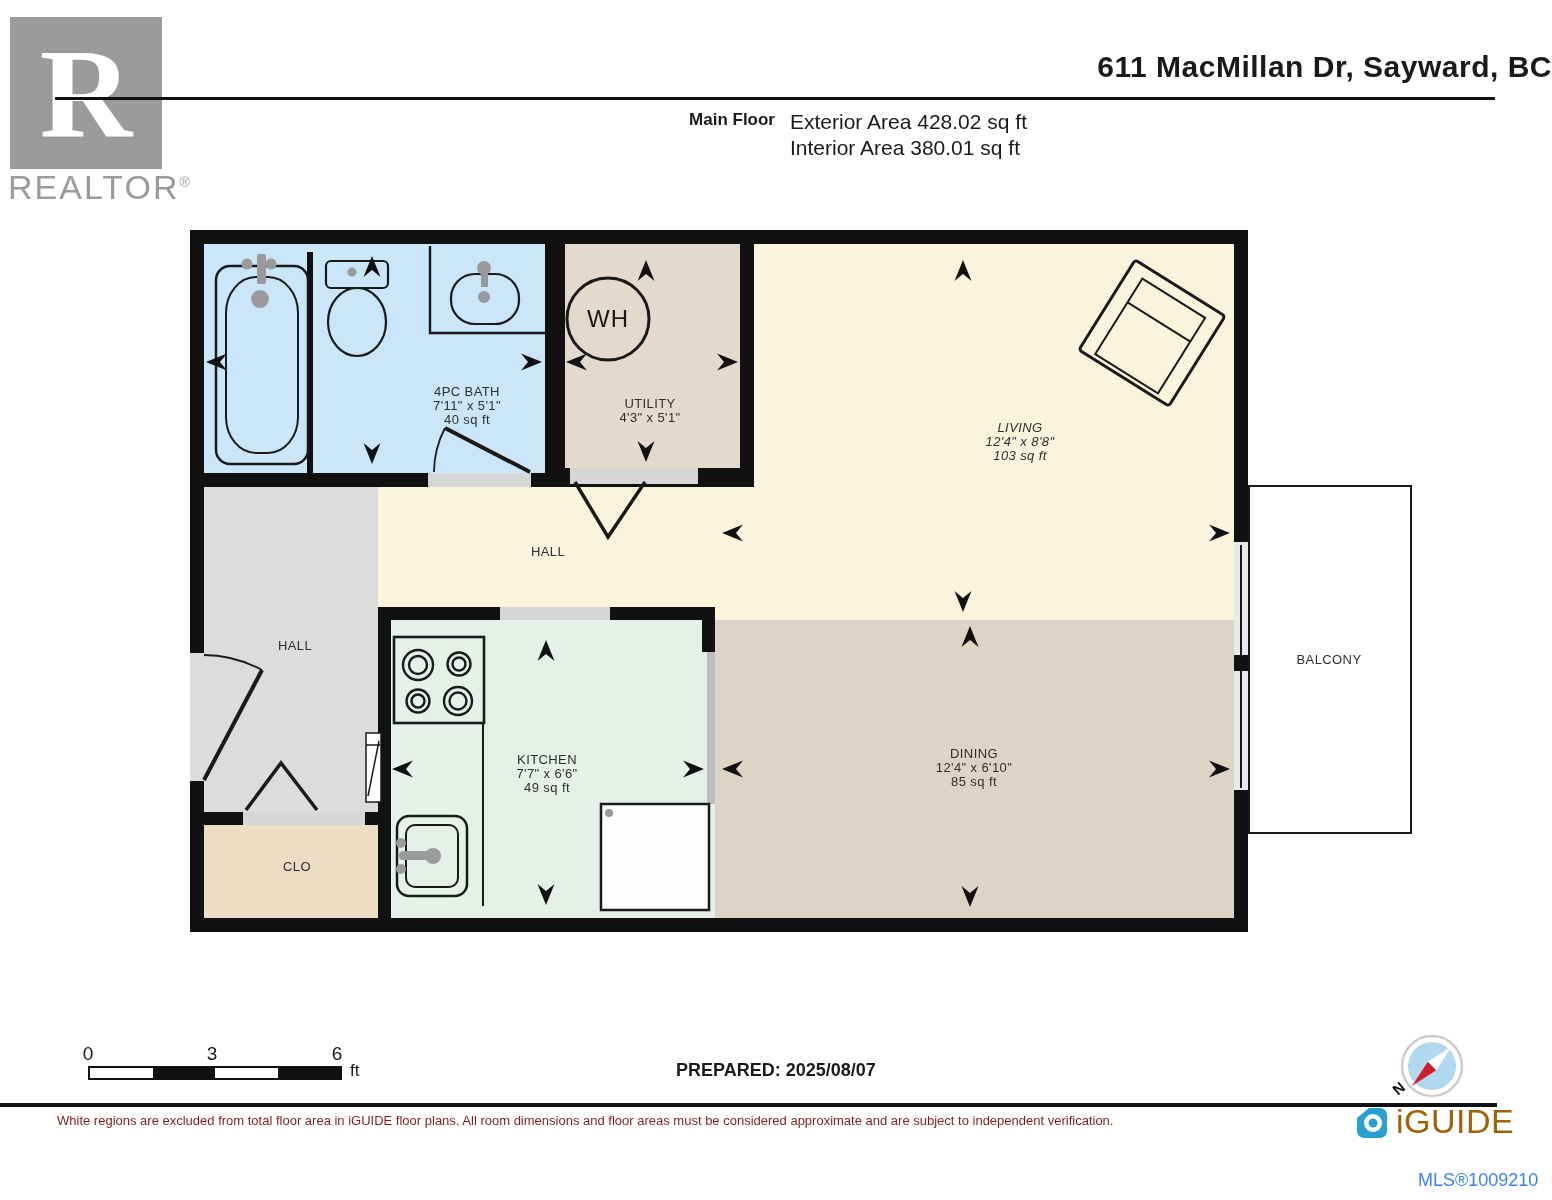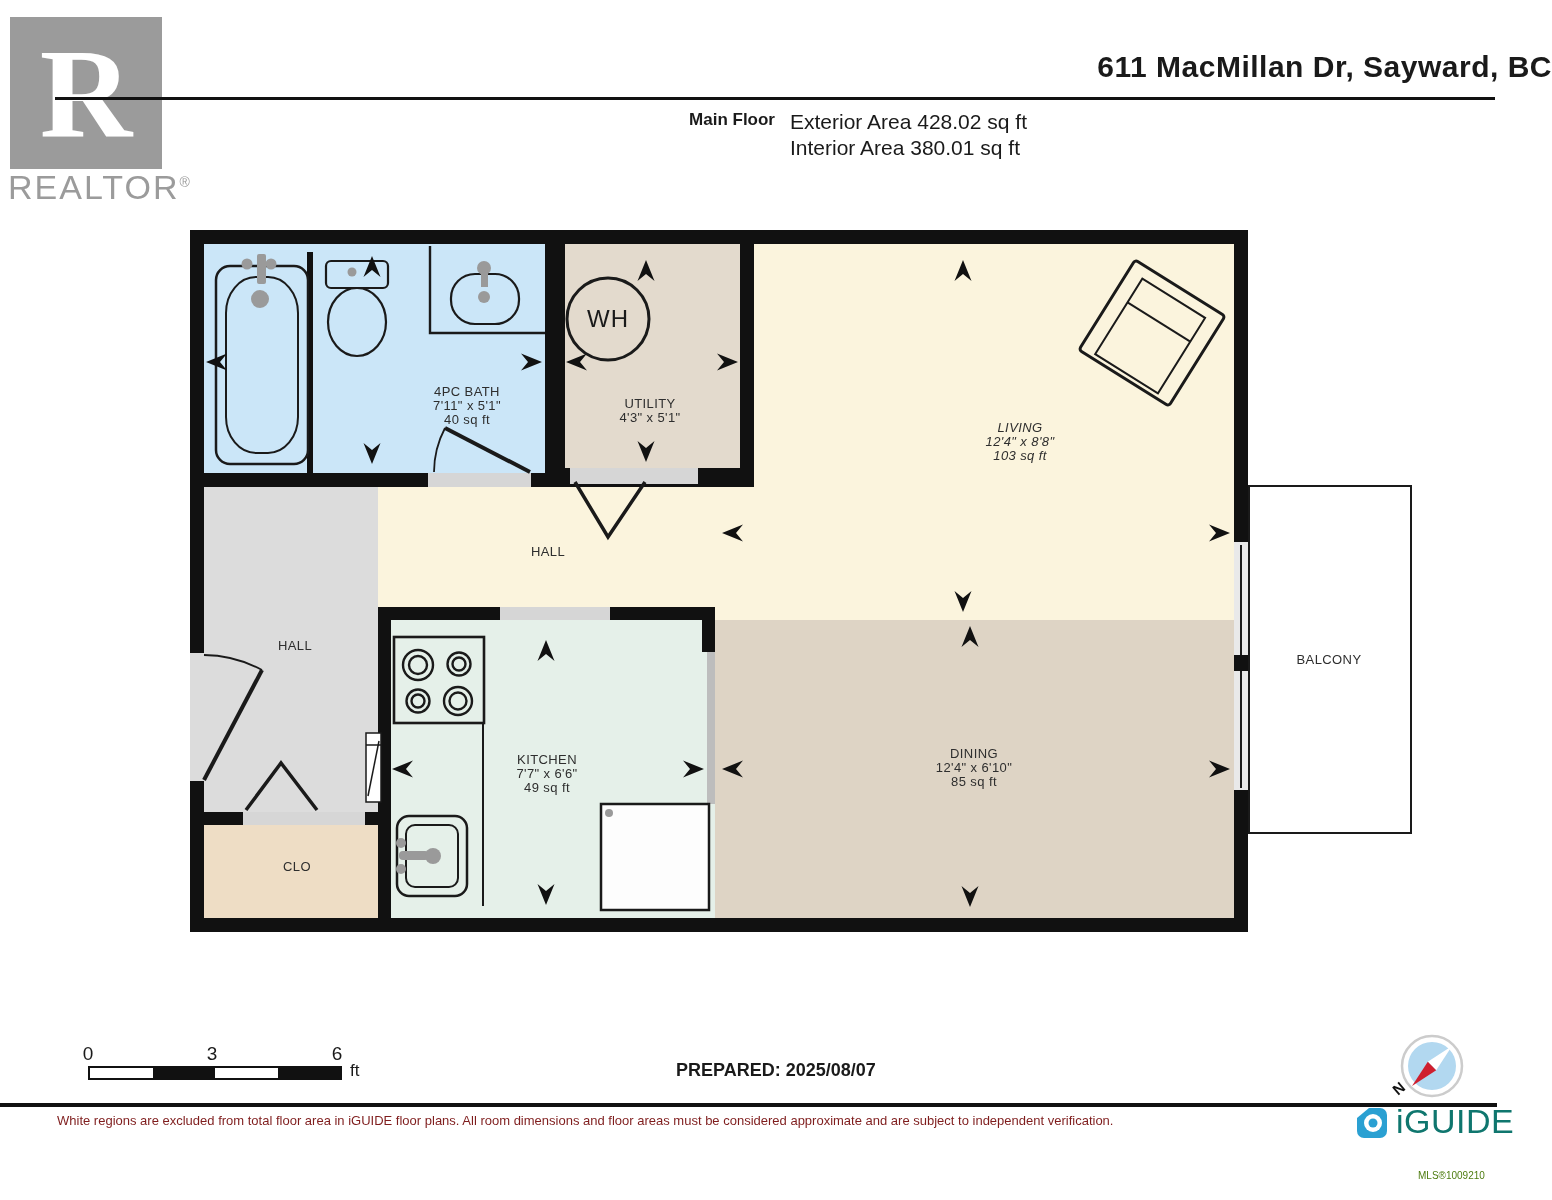--- a/index.html
+++ b/index.html
@@ -30,23 +30,23 @@
   
   .tick{font-size:19px;width:20px;text-align:center;}
   .sbar{top:1066px;left:88px;width:250px;height:10px;border:2px solid #111;display:flex;z-index:2;}
   .sbar div{flex:1;}
   .seg-w{background:#fff;} .seg-b{background:#111;}
   .ftlbl{top:1061px;left:350px;font-size:17px;}
   .prepared{top:1060px;left:0;width:1552px;text-align:center;font-size:18px;font-weight:bold;}
   
   .fline{top:1103px;left:0;width:1497px;height:4px;background:#111;}
   .disclaimer{top:1113px;left:57px;font-size:13px;color:#7f1d1d;}
-  .iguide{top:1102px;left:1356px;display:flex;align-items:center;gap:6px;color:#0f766e;}
+  .iguide{top:1102px;left:1356px;display:flex;align-items:center;gap:6px;color:#a16207;}
   .iguide .brand{font-size:34px;font-weight:500;letter-spacing:.5px;}
-  .mls{top:1170px;left:1418px;font-size:10px;color:#4d7c0f;}
+  .mls{top:1170px;left:1418px;font-size:18px;color:#3b82f6;}
 </style>
 </head>
 <body>
 
 <div class="abs rlogo-box">
   <div class="rlogo-r">R</div>
 </div>
 <div class="abs rlogo-text"><span>REALTOR</span><sup>®</sup></div>
 
 <div class="abs title">611 MacMillan Dr, Sayward, BC</div>

